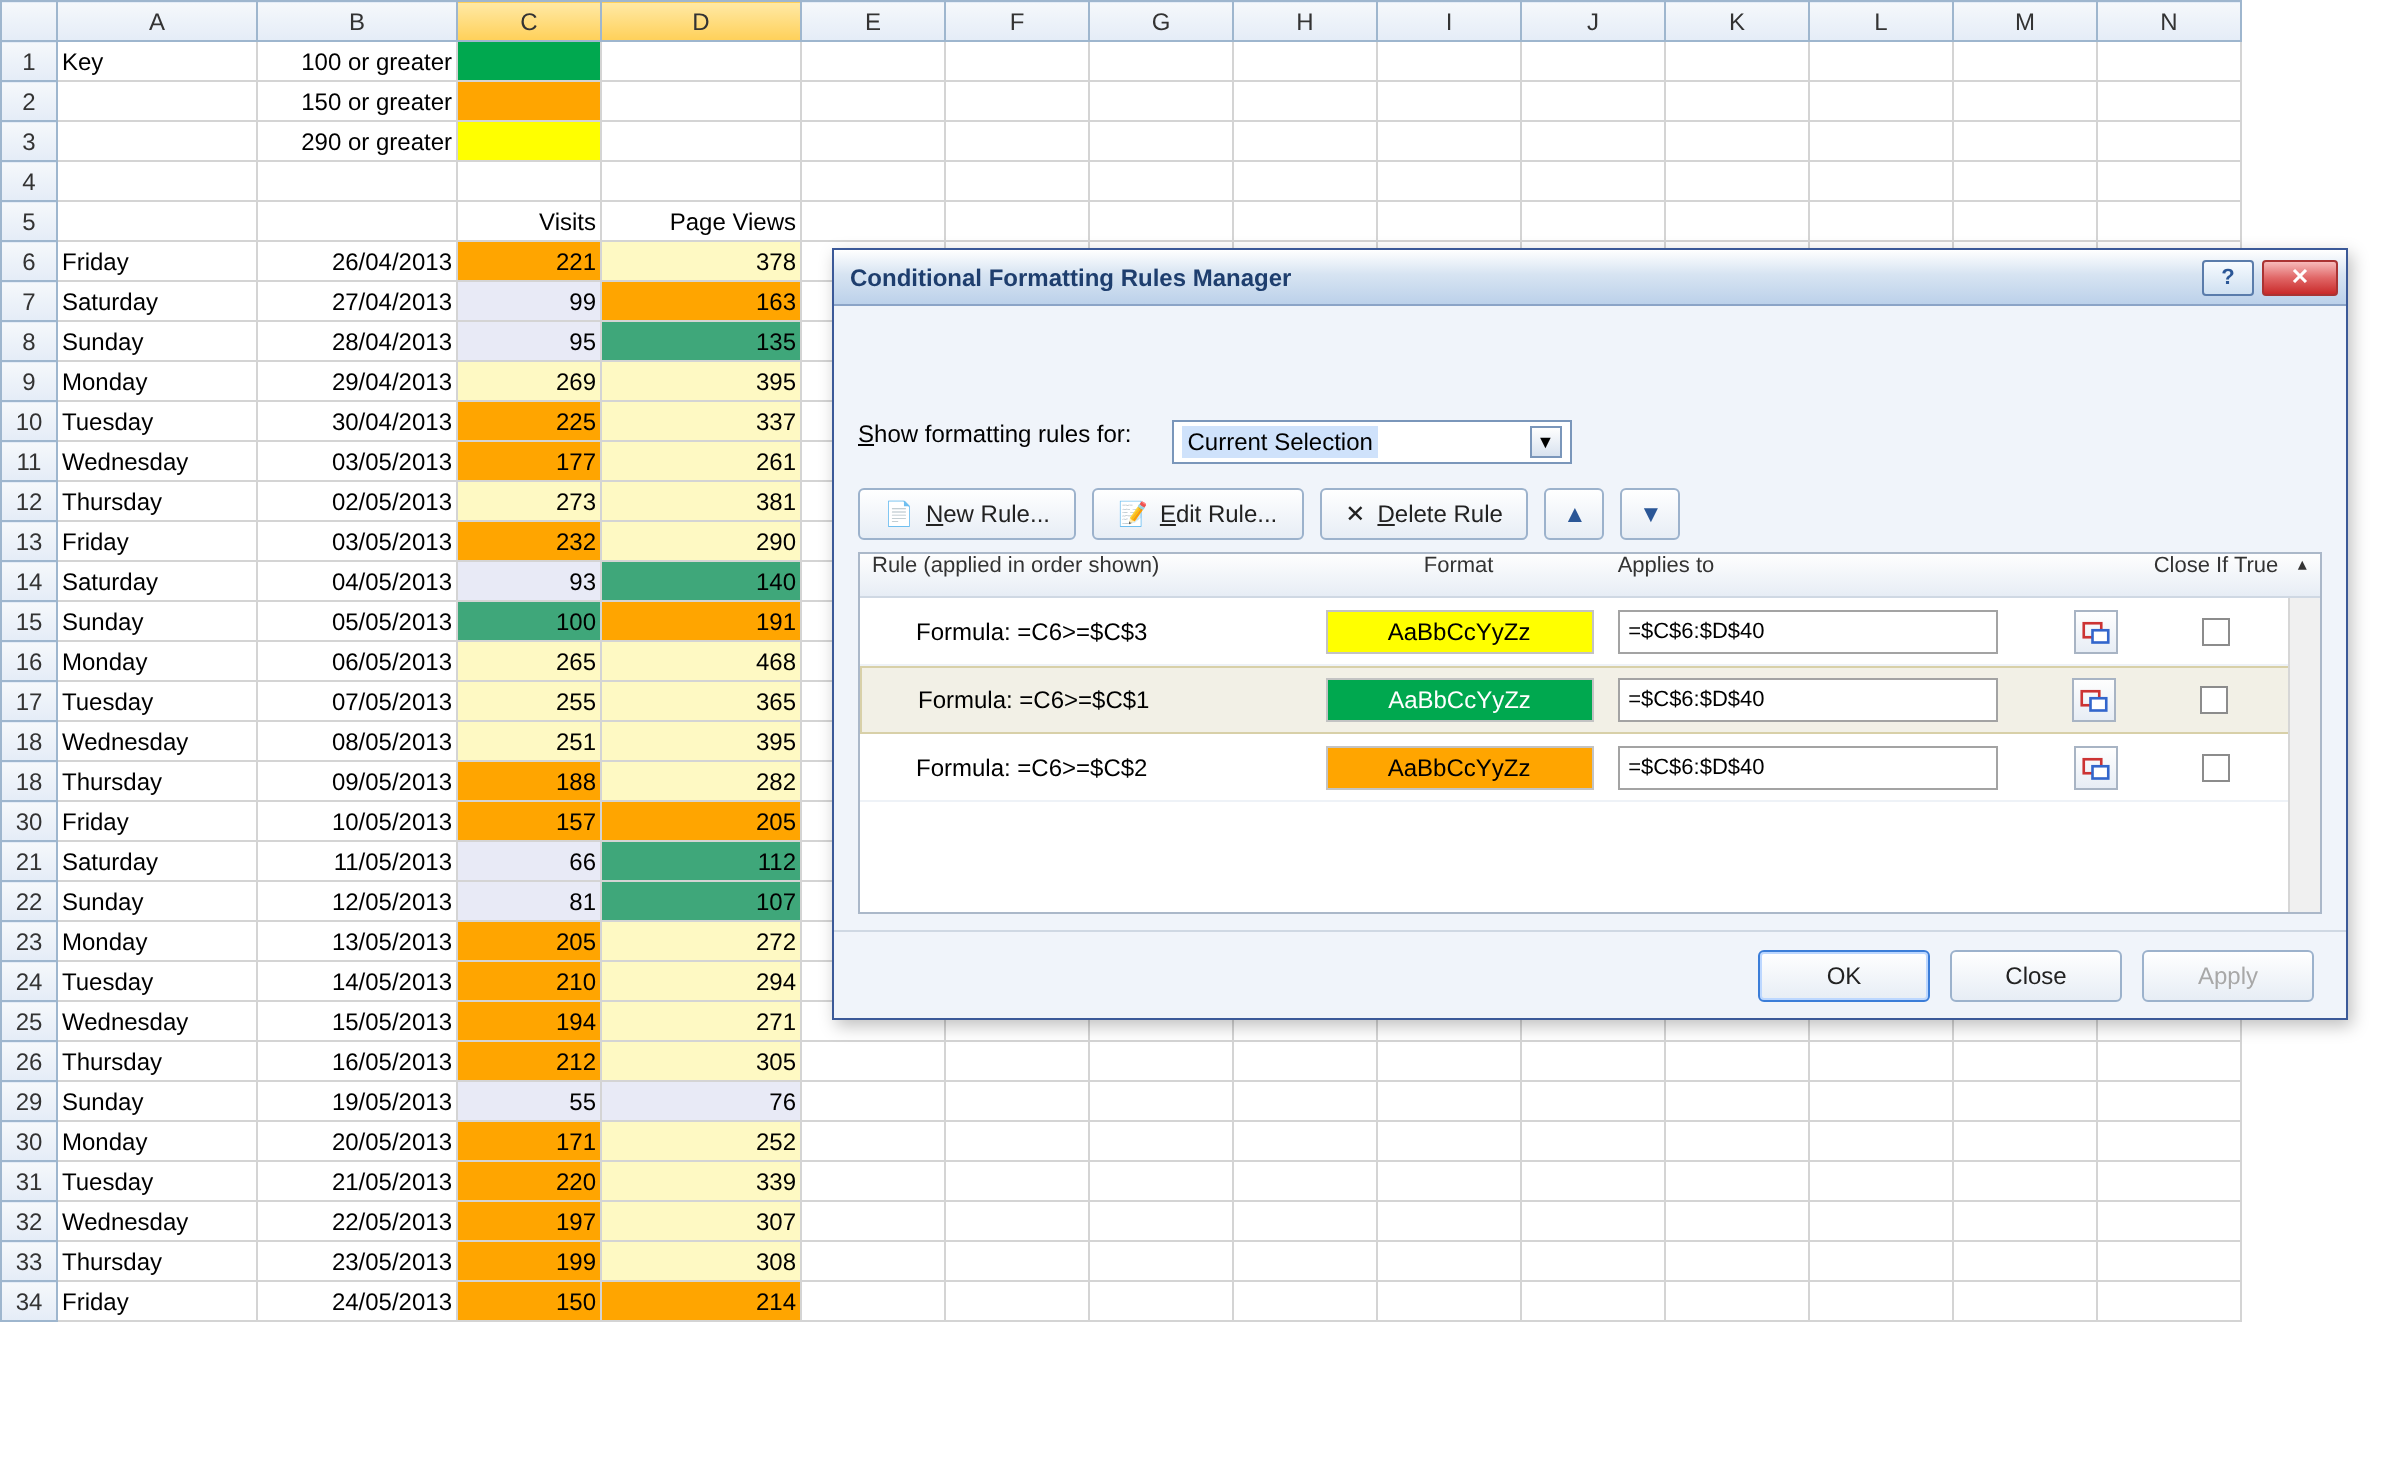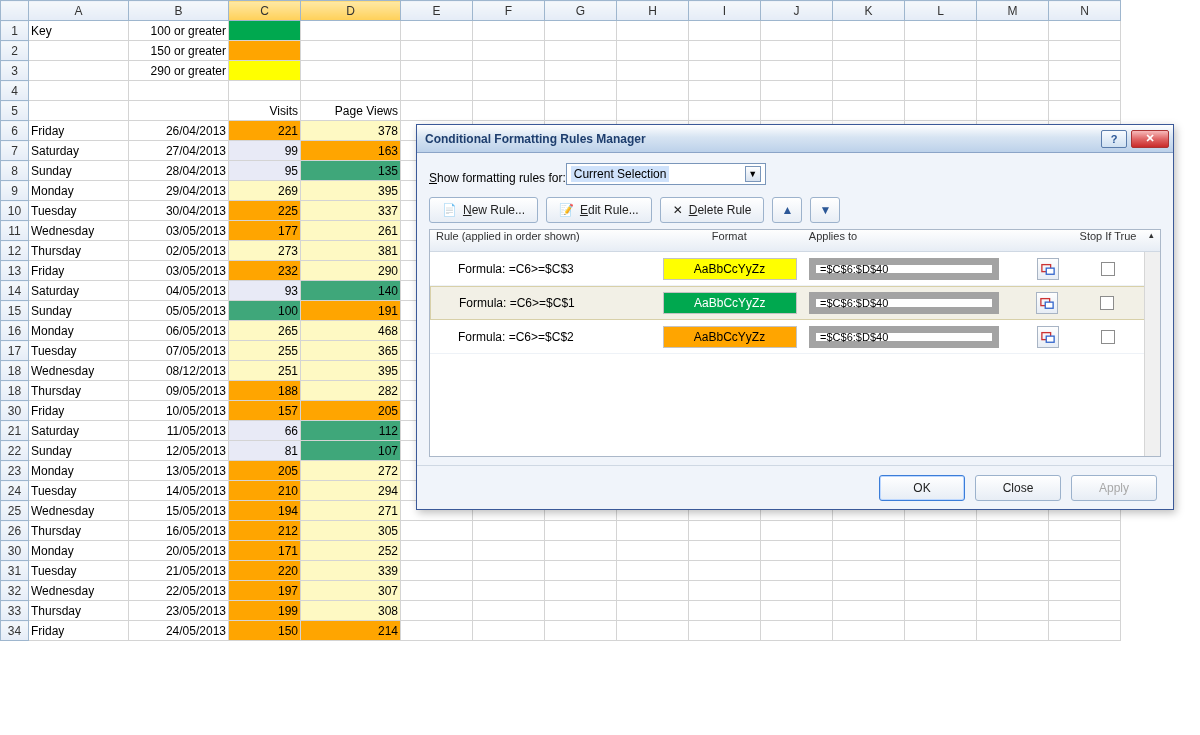--- a/index.html
+++ b/index.html
@@ -77,21 +77,21 @@
   }
   .titlebar .spacer { flex:1; }
   .winbtn {
     width:26px;height:18px;margin-left:4px;border:1px solid #5a7cab;border-radius:2px;
     display:flex;align-items:center;justify-content:center;font-size:11px;cursor:pointer;
     background:linear-gradient(#f7fbff,#cfe0f1);
   }
   .winbtn.close { background:linear-gradient(#f7baba,#e06666,#c92a2a);color:#fff;border-color:#a33; width:38px; font-weight:bold;}
   .winbtn.help { color:#2b5797; font-weight:bold;}
   .dialog-body { padding:10px 12px 8px 12px; flex:1; display:flex; flex-direction:column; }
-  .scoperow { display:flex; align-items:flex-end; gap:0; margin-bottom:12px; }
+  .scoperow { display:flex; align-items:flex-start; gap:20px; margin-bottom:12px;margin-top:47px; }
   .scoperow label .u { text-decoration:underline; }
   .dropdown {
     background:#fff;border:1px solid #7a96ba; height:22px; width:200px;
     display:flex;align-items:center;padding:0 4px;justify-content:space-between;
     color:#000;
   }
   .dropdown .selbg { background:#cfe2fb; padding:1px 3px; }
   .dropdown .arrow { border:1px solid #7a96ba; width:16px;height:16px;display:flex;align-items:center;justify-content:center;background:linear-gradient(#fefefe,#d8e2ef); font-size:9px;}
   .toolbar { display:flex; gap:8px; margin-bottom:6px; }
   .btn {
@@ -120,21 +120,21 @@
   }
   .rulelist .row.sel { background:#f2f0e6; border:1px solid #d8d0a8; }
   .fmtprev {
     width:134px;height:22px;border:1px solid #c3c3c3;display:flex;align-items:center;justify-content:center;
     font-family: "Segoe UI", Tahoma, sans-serif;
   }
   .fmtprev.y { background:#ffff00; }
   .fmtprev.g { background:#00a84f; color:#fff; }
   .fmtprev.o { background:#ffa500; }
   .refbox {
-    width:190px;height:22px;border:7px solid #a3a3a3;background:#fff;display:flex;align-items:center;padding:0 4px;font-size:11px;
+    width:190px;height:22px;border:1px solid #a3a3a3;background:#fff;display:flex;align-items:center;padding:0 4px;font-size:11px;
   }
   .refbtn { width:22px;height:22px;border:1px solid #a8b4c4;margin-left:2px;display:flex;align-items:center;justify-content:center;background:linear-gradient(#fefefe,#e7edf5);cursor:pointer;}
   .refbtn svg{width:14px;height:14px;}
   .stopchk { width:14px;height:14px;border:1px solid #8c8c8c;background:#fff;margin:auto;}
   .dlgfooter {
     height:44px;border-top:1px solid #cfd8e3;
     display:flex;align-items:center;justify-content:flex-end;gap:10px;padding-right:16px;
   }
   .dlgfooter .btn { width:86px; justify-content:center; }
   .dlgfooter .primary { border:1px solid #3b7dd8; box-shadow:inset 0 0 0 1px #bcd7ff; }
@@ -469,21 +469,21 @@
         <td></td>
         <td></td>
         <td></td>
         <td></td>
         <td></td>
         <td></td>
       </tr>
       <tr>
         <td class="rowhdr">18</td>
         <td>Wednesday</td>
-        <td class="right">08/12/2013</td>
+        <td class="right">08/05/2013</td>
         <td class="right cellYellow dataBorder">251</td>
         <td class="right cellYellow dataBorderR">395</td>
         <td></td>
         <td></td>
         <td></td>
         <td></td>
         <td></td>
         <td></td>
         <td></td>
         <td></td>
@@ -608,20 +608,37 @@
         <td></td>
         <td></td>
         <td></td>
       </tr>
       <tr>
         <td class="rowhdr">26</td>
         <td>Thursday</td>
         <td class="right">16/05/2013</td>
         <td class="right cellOrange dataBorder">212</td>
         <td class="right cellYellow dataBorderR">305</td>
+        <td></td>
+        <td></td>
+        <td></td>
+        <td></td>
+        <td></td>
+        <td></td>
+        <td></td>
+        <td></td>
+        <td></td>
+        <td></td>
+      </tr>
+      <tr>
+        <td class="rowhdr">29</td>
+        <td>Sunday</td>
+        <td class="right">19/05/2013</td>
+        <td class="right cellPlain dataBorder">55</td>
+        <td class="right cellPlain dataBorderR">76</td>
         <td></td>
         <td></td>
         <td></td>
         <td></td>
         <td></td>
         <td></td>
         <td></td>
         <td></td>
         <td></td>
         <td></td>
@@ -748,21 +765,21 @@
       <div class="btn iconbtn">
           <span style="color:#2b5797">▼</span>
         </div>
     </div>
     <div class="rulelist">
       <div class="hdr">
         <div class="colRule">Rule (applied in order shown)</div>
         <div class="colFmt">Format</div>
         <div class="colAppl">Applies to</div>
         <div class="colIcon"></div>
-        <div class="colStop">Stop If True</div>
+        <div class="colStop">Close If True</div>
         <div class="colScroll" style="text-align:center;font-size:9px;">▴</div>
       </div>
       <div id="rules-rows" style="flex:1; position:relative;">
   <div class="row">
     <div class="colRule" style="padding-left:28px">Formula: =C6&gt;=$C$3</div>
     <div class="colFmt" style="display:flex;justify-content:center">
        <div class="fmtprev y">AaBbCcYyZz</div>
     </div>
     <div class="colAppl" style="display:flex;align-items:center">
        <div class="refbox">=$C$6:$D$40</div>

